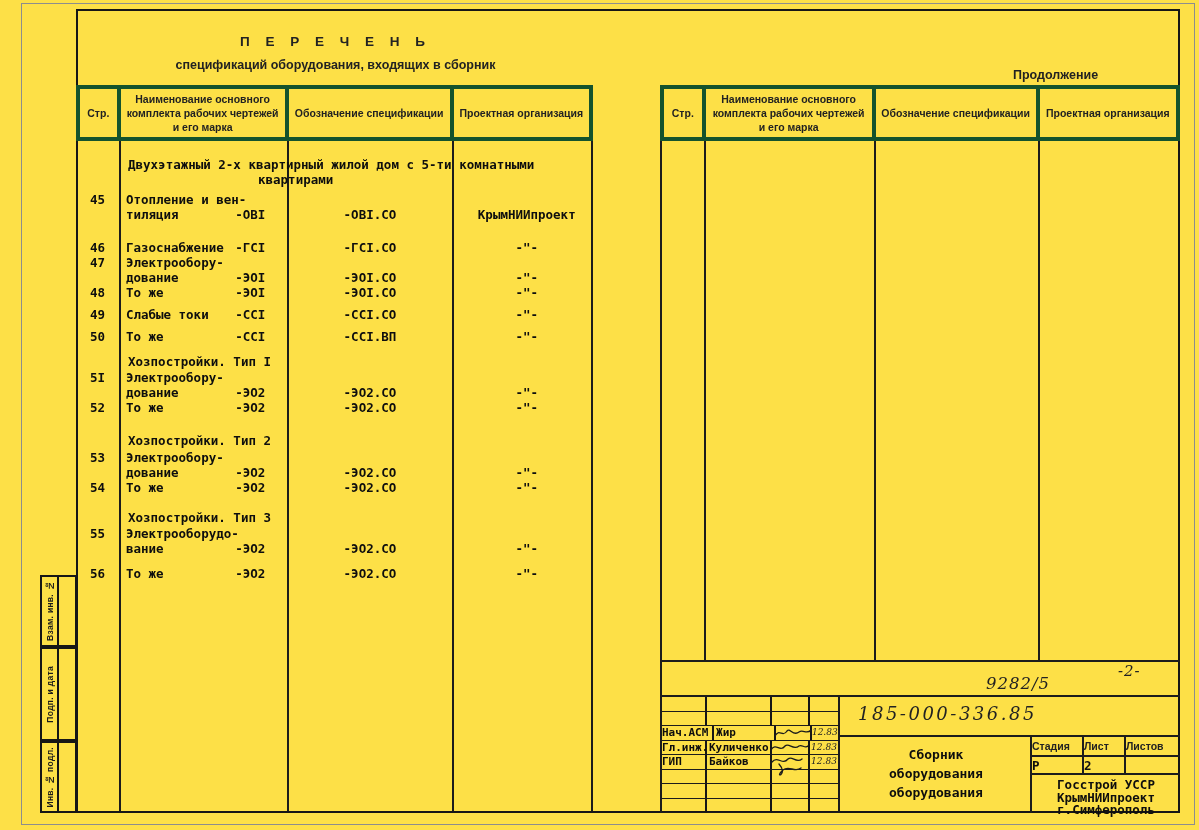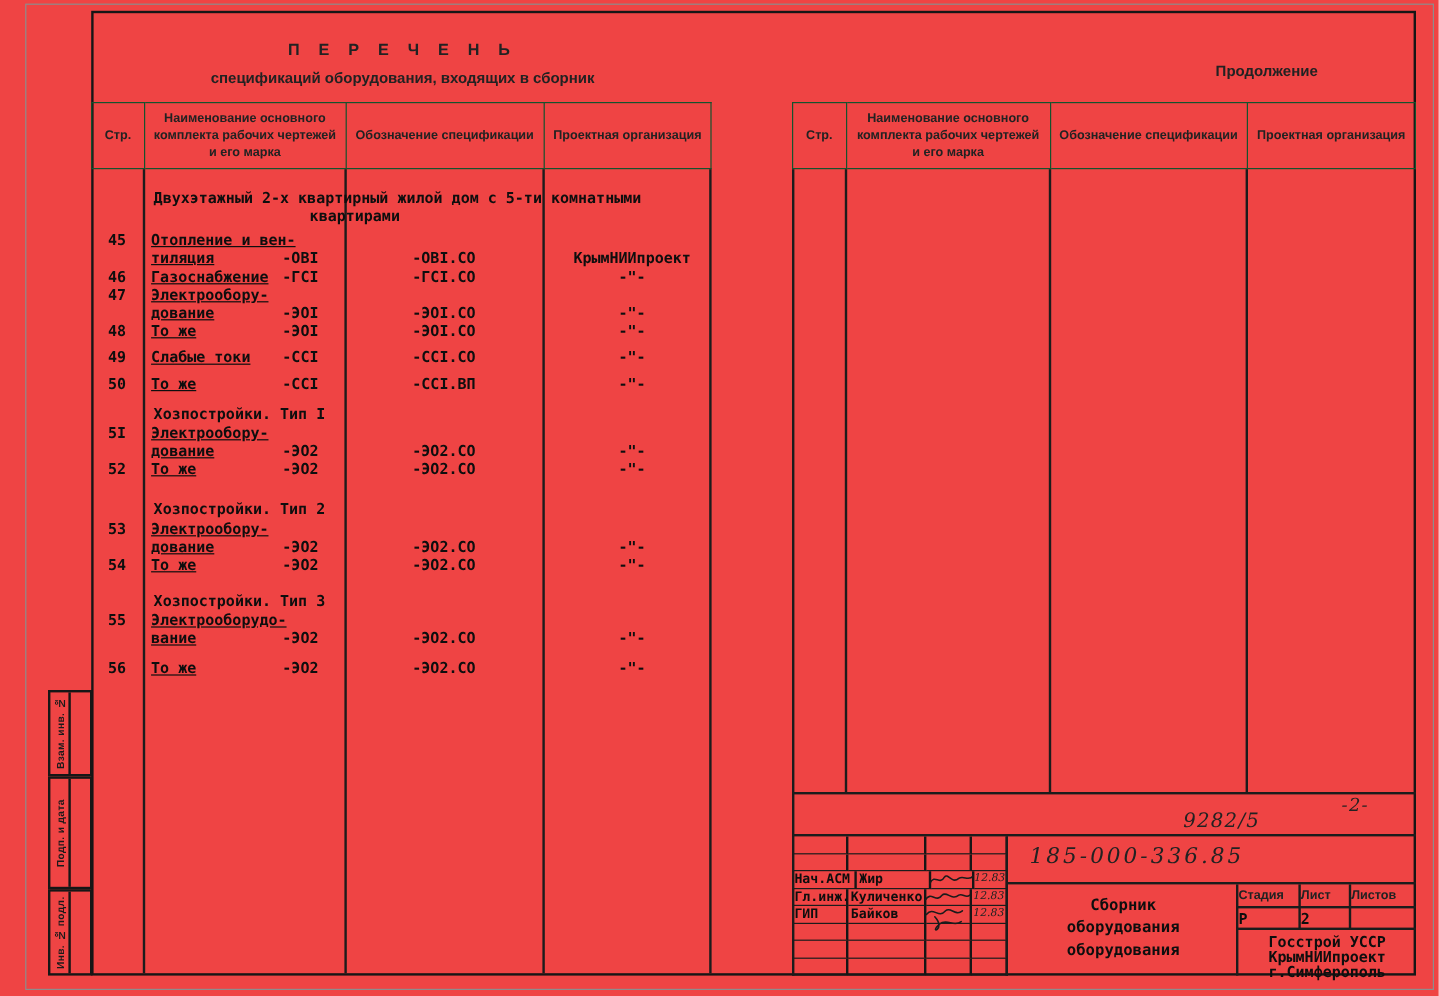--- a/index.html
+++ b/index.html
@@ -1,46 +1,46 @@
 <!DOCTYPE html>
 <html><head>
 <meta charset="utf-8">
 <style>
   html,body{margin:0;padding:0;background:#ffffff;}
   #sheet{
-    position:relative;width:1199px;height:830px;background:#ef4444;overflow:hidden;
+    position:relative;width:1199px;height:830px;background:#fde047;overflow:hidden;
     font-family:"Liberation Sans",sans-serif;color:#1a1a1a;
   }
   .vline,.hline{position:absolute;background:#1c1c1c;}
   .thin-border{position:absolute;left:21px;top:3px;width:1172px;height:820px;border:1px solid #8d8d8d;}
   .main-frame{position:absolute;left:76px;top:9px;width:1104px;height:804px;border:2px solid #161616;box-sizing:border-box;}
 
   
   .form{font-family:"Liberation Sans",sans-serif;color:#222;}
   
   .tw{font-family:"DejaVu Sans Mono",monospace;font-weight:bold;color:#0e0e0e;}
   
   .hand{font-family:"DejaVu Serif",serif;font-style:italic;color:#222;}
 
   .doc-title{position:absolute;left:78px;top:34px;width:515px;text-align:center;}
   .doc-title .t1{font-size:13.5px;font-weight:bold;letter-spacing:6px;margin-bottom:9px;}
   .doc-title .t2{font-size:12.5px;font-weight:bold;}
 
-  .continuation{position:absolute;left:1013px;top:52px;font-size:12.5px;font-weight:bold;}
+  .continuation{position:absolute;left:1013px;top:68px;font-size:12.5px;font-weight:bold;}
 
   .hrow{position:absolute;display:flex;box-sizing:border-box;}
-  .hcell{border:1px solid #14532d;box-sizing:border-box;display:flex;align-items:center;justify-content:center;
+  .hcell{border:4px solid #14532d;box-sizing:border-box;display:flex;align-items:center;justify-content:center;
          text-align:center;font-size:10.5px;font-weight:bold;line-height:1.35;padding:2px 4px;}
   .hcell + .hcell{border-left:none;}
 
   .tbody{position:absolute;left:76px;top:141px;width:517px;}
   .trow{display:flex;height:15px;font-size:12.5px;line-height:15px;}
   .tcell{box-sizing:border-box;overflow:visible;white-space:nowrap;}
   .c-page{width:45px;text-align:center;}
-  .c-name{width:168px;position:relative;padding-left:7px;text-decoration:underline;}
+  .c-name{width:168px;position:relative;padding-left:7px;}
   .c-name .mark{position:absolute;right:14px;top:0;}
   .c-spec{width:190px;text-align:center;}
   .c-org{width:139px;text-align:center;}
   .sec{padding-left:52px;white-space:nowrap;}
   .section2 .sec{padding-left:182px;}
 
   .sgrow{display:flex;height:14.5px;box-sizing:border-box;}
   .sgcell{box-sizing:border-box;border-right:2px solid #161616;border-bottom:1.6px solid #1c1c1c;
           font-size:10.5px;line-height:13px;overflow:visible;white-space:nowrap;position:relative;}
   .sig-grid{position:absolute;left:660px;top:697px;width:180px;height:116px;}
@@ -98,21 +98,21 @@
         <div class="tcell c-name"><span>Отопление и вен-</span></div>
         <div class="tcell c-spec"></div>
         <div class="tcell c-org"></div>
       </div>
       <div class="trow" style="margin-top: 0px;">
         <div class="tcell c-page"></div>
         <div class="tcell c-name"><span>тиляция</span><span class="mark">-ОВI</span></div>
         <div class="tcell c-spec"><span>-ОВI.СО</span></div>
         <div class="tcell c-org"><span>КрымНИИпроект</span></div>
       </div>
-      <div class="trow" style="margin-top: 1px;">
+      <div class="trow" style="margin-top: 18px;">
         <div class="tcell c-page"><span>46</span></div>
         <div class="tcell c-name"><span>Газоснабжение</span><span class="mark">-ГСI</span></div>
         <div class="tcell c-spec"><span>-ГСI.СО</span></div>
         <div class="tcell c-org"><span>-"-</span></div>
       </div>
       <div class="trow" style="margin-top: 0px;">
         <div class="tcell c-page"><span>47</span></div>
         <div class="tcell c-name"><span>Электрообору-</span></div>
         <div class="tcell c-spec"></div>
         <div class="tcell c-org"></div>

